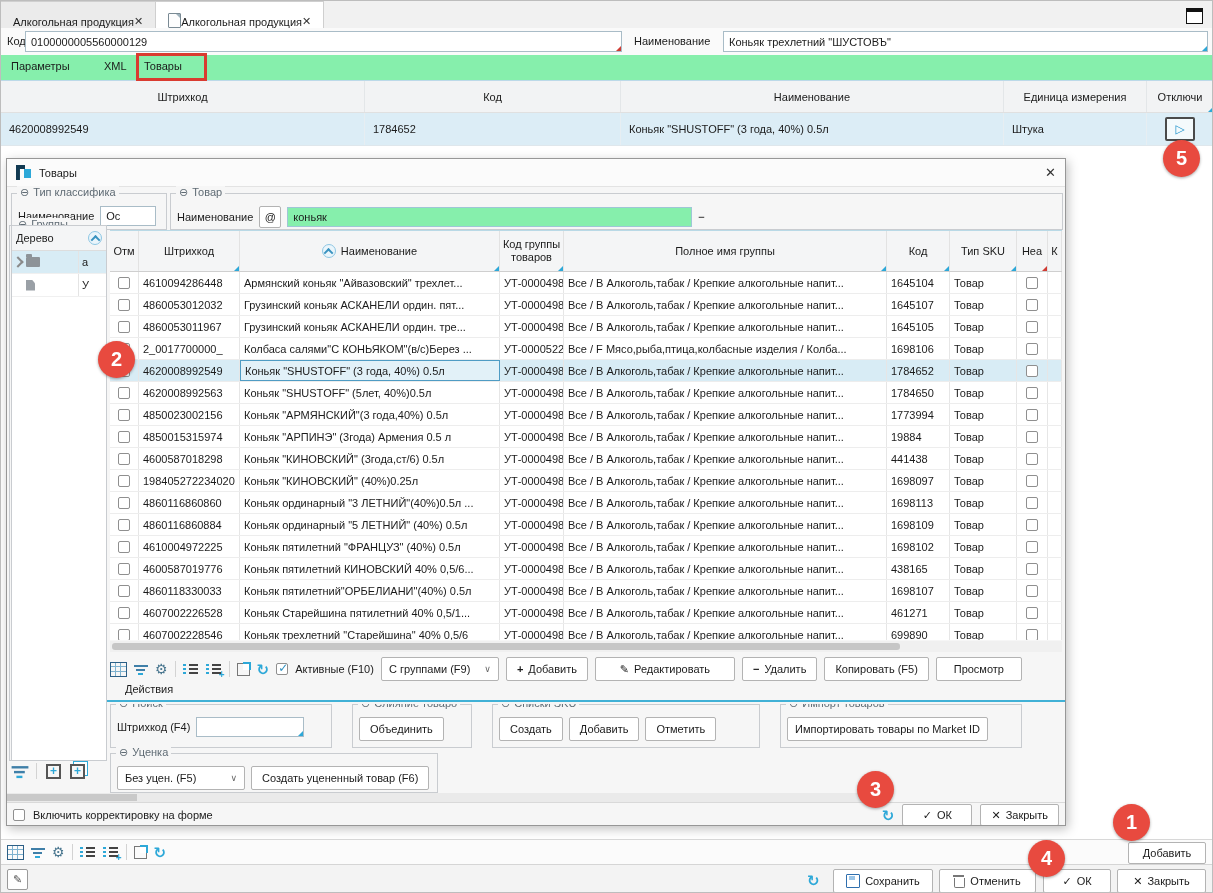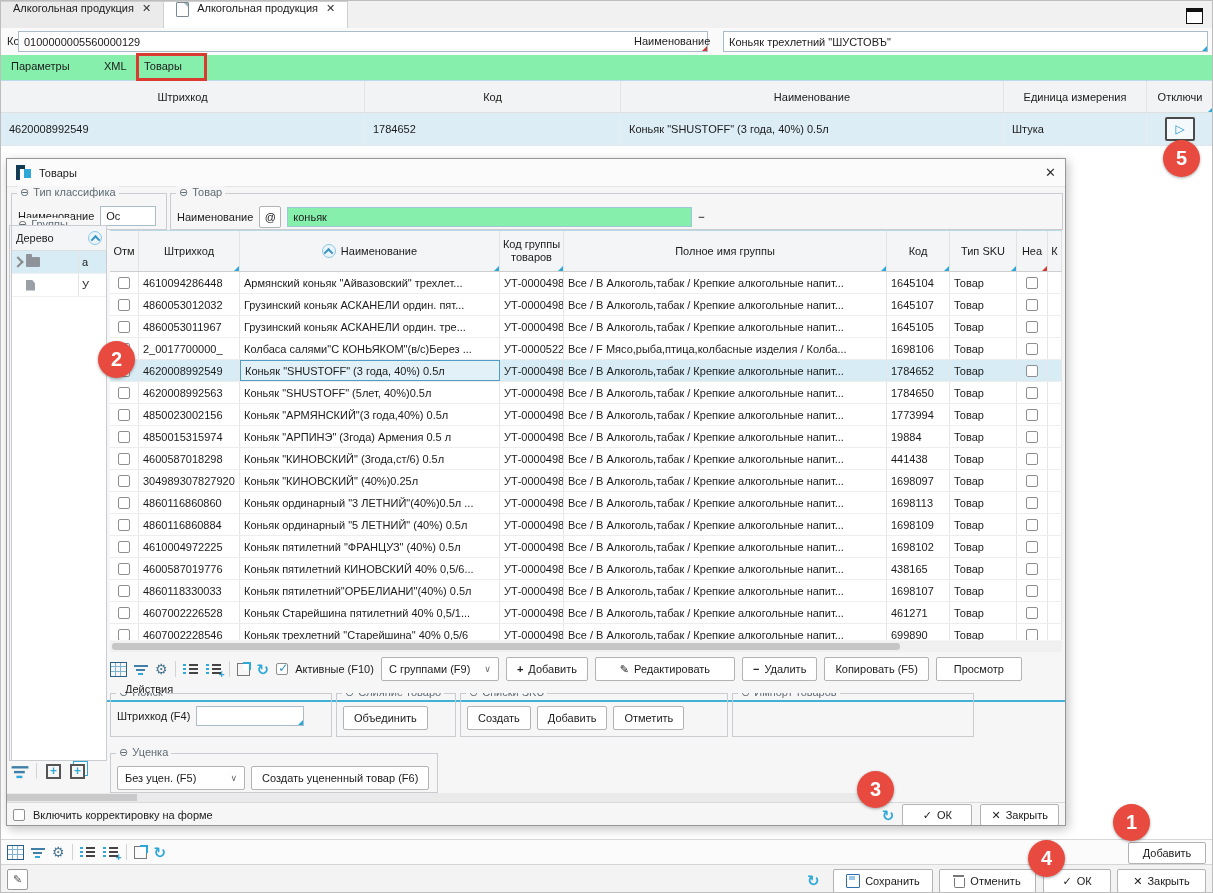--- a/index.html
+++ b/index.html
@@ -1,21 +1,21 @@
 <!DOCTYPE html>
 <html><head>
 <meta charset="utf-8">
 <style>
 html,body{margin:0;padding:0}
 body{font-family:"Liberation Sans","DejaVu Sans",sans-serif;font-size:11px;color:#1b1b1b;background:#fff}
 .stage{position:relative;width:1213px;height:893px;background:#fff;overflow:hidden;box-sizing:border-box;border:1px solid #bdbdbd}
 .abs{position:absolute}
 
 .tabbar{position:absolute;left:0;top:0;width:100%;height:27px;background:#f1f1f1;border-bottom:1px solid #d6d6d6;display:flex}
-.wtab{display:flex;align-items:flex-start;gap:8px;padding:0 12px;background:#ebebeb;border-right:1px solid #cfcfcf;border-top:1px solid #cfcfcf}
+.wtab{display:flex;align-items:flex-end;padding:0 12px;background:#ebebeb;border-right:1px solid #cfcfcf;border-top:1px solid #cfcfcf}
 .wtab.active{background:#fff}
 .tabx{color:#333;font-size:11px;cursor:default}
 .ico-doc{width:11px;height:13px;background:#fdfdfd;border:1px solid #7a8a94;border-radius:1px;position:relative}
 .ico-doc::after{content:"";position:absolute;right:0;top:0;border-left:4px solid transparent;border-top:4px solid #9fb2bc}
 .ico-winrestore{width:15px;height:11px;border:1px solid #111;border-top:4px solid #111;background:#fff}
 
 .fieldrow{position:absolute;left:0;top:27px;width:100%;height:27px;background:#fafafa}
 .flabel{position:absolute;top:7px}
 .inp{position:absolute;top:3px;height:21px;box-sizing:border-box;border:1px solid #a9bcc7;background:#fff;display:flex;align-items:center;padding:0 5px;white-space:nowrap;overflow:hidden}
 .mark-red::after{content:"";position:absolute;right:0;bottom:0;border-left:5px solid transparent;border-bottom:5px solid #d03b33}
@@ -83,21 +83,21 @@
 .prow.sel{background:#d8ecf5}
 .pc{display:flex;align-items:center;padding:0 4px;border-right:1px solid #e6e6e6;box-sizing:border-box;white-space:nowrap;overflow:hidden}
 .pc.c-otm,.pc.c-na{justify-content:center;padding:0}
 .focuscell{border:1px solid #4f9cc4;background:#e2f1f8}
 .c-otm{width:29px}.c-bar{width:101px}.c-name{width:260px}.c-gcode{width:64px}.c-gname{width:323px}.c-code{width:63px}.c-sku{width:67px}.c-na{width:31px}.c-k{width:14px}
 .pscroll{position:absolute;left:103px;top:482px;width:952px;height:11px;background:#f0f0f0}
 .pscroll .thumb{position:absolute;top:2px;height:7px;background:#c6c6c6;border-radius:3px}
 .mtoolbar{position:absolute;left:103px;top:496px;right:2px;height:28px;display:flex;align-items:center;gap:7px;overflow:hidden}
 .acttab{position:absolute;left:118px;top:524px}
 .actline{position:absolute;left:100px;top:541px;right:0;height:0;border-bottom:2px solid #41b1d6}
-.agroups{position:absolute;left:103px;top:534px;right:4px;height:44px;display:flex;gap:4px;overflow:hidden}
+.agroups{position:absolute;left:103px;top:545px;right:4px;height:44px;display:flex;gap:20px;overflow:hidden}
 .lefticons{position:absolute;left:6px;top:604px;display:flex;align-items:center;gap:9px}
 .hscroll2{position:absolute;left:0;top:634px;width:855px;height:9px;background:#eaeaea}
 .hscroll2 .thumb{position:absolute;left:0;top:1px;height:7px;width:130px;background:#c9c9c9}
 .mfooter{position:absolute;left:0;top:643px;width:100%;height:25px;background:#f6f6f6;border-top:1px solid #d9d9d9;display:flex;align-items:center;gap:8px;padding:0 6px;box-sizing:border-box}
 
 .tree{position:absolute;left:2px;top:66px;width:98px;height:536px}
 .treebox{position:absolute;left:2px;top:0;right:0;bottom:0;border:1px solid #c9ccd0;background:#fff;box-sizing:border-box}
 .treehead{display:flex;align-items:center;height:24px;background:#f4f5f6;border-bottom:1px solid #ddd;padding:0 4px;gap:4px}
 .trow2{display:flex;align-items:center;height:22px;gap:4px;padding:0 2px;border-bottom:1px solid #f0f0f0}
 .trow2.sel{background:#d8ecf5}
@@ -121,21 +121,21 @@
     <div class="wtab active">
       <span class="ico-doc"></span>
       <span>Алкогольная продукция</span>
       <span class="tabx">✕</span>
     </div>
     <span class="ico-winrestore abs" style="right:9px;top:7px"></span>
   </div>
 
   <div class="fieldrow">
     <span class="flabel" style="left:6px">Код</span>
-    <div class="inp mark-red" style="left:17px;width:690px">
+    <div class="inp mark-red" style="left:24px;width:597px">
         <span>0100000005560000129</span>
       </div>
     <span class="flabel" style="left:633px">Наименование</span>
     <div class="inp mark-blue" style="left:722px;width:485px">
         <span>Коньяк трехлетний "ШУСТОВЪ"</span>
       </div>
   </div>
 
   <div class="pagetabs">
     <span class="ptab" style="left:10px">Параметры</span>
@@ -375,21 +375,21 @@
           <div class="pc c-sku">Товар</div>
           <div class="pc c-na">
             <span class="cb"></span>
           </div>
           <div class="pc c-k"></div>
         </div>
         <div class="prow">
           <div class="pc c-otm">
             <span class="cb"></span>
           </div>
-          <div class="pc c-bar">304989307827920</div>
+          <div class="pc c-bar">198405272234020</div>
           <div class="pc c-name">Коньяк "КИНОВСКИЙ" (40%)0.25л</div>
           <div class="pc c-gcode">УТ-00004985</div>
           <div class="pc c-gname">Все / В Алкоголь,табак / Крепкие алкогольные напит...</div>
           <div class="pc c-code">1698097</div>
           <div class="pc c-sku">Товар</div>
           <div class="pc c-na">
             <span class="cb"></span>
           </div>
           <div class="pc c-k"></div>
         </div>
@@ -579,20 +579,25 @@
           <span class="btn">
               <span>Отметить</span>
             </span>
         </div>
       </div>
       <div class="gbi" style="width:242px">
         <span class="lg">
             <span>⊖</span>
             <span>Импорт товаров</span>
           </span>
+        <div class="gbrow">
+            <span class="btn" style="padding:0 7px">
+              <span>Импортировать товары по Market ID</span>
+            </span>
+          </div>
       </div>
     </div>
 
     <div class="gb" style="left:103px;top:594px;width:328px;height:40px">
       <span class="lg">
           <span>⊖</span>
           <span>Уценка</span>
         </span>
       <div class="gbrow">
         <span class="dd" style="width:128px">

